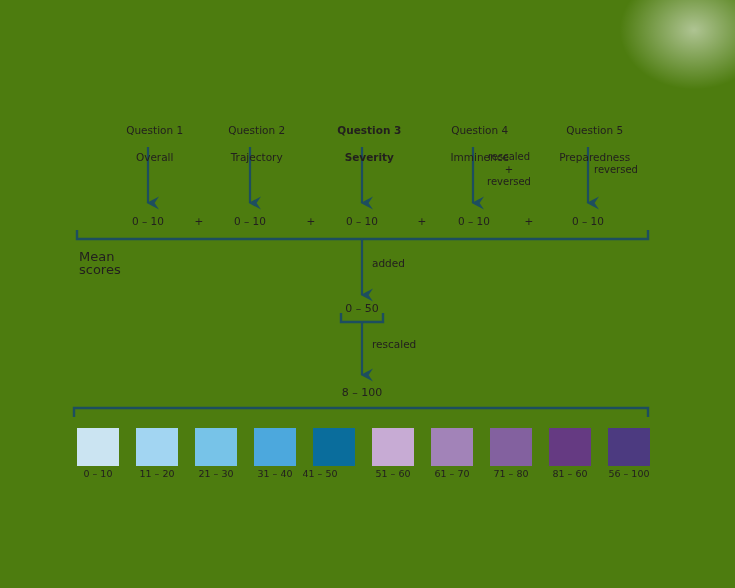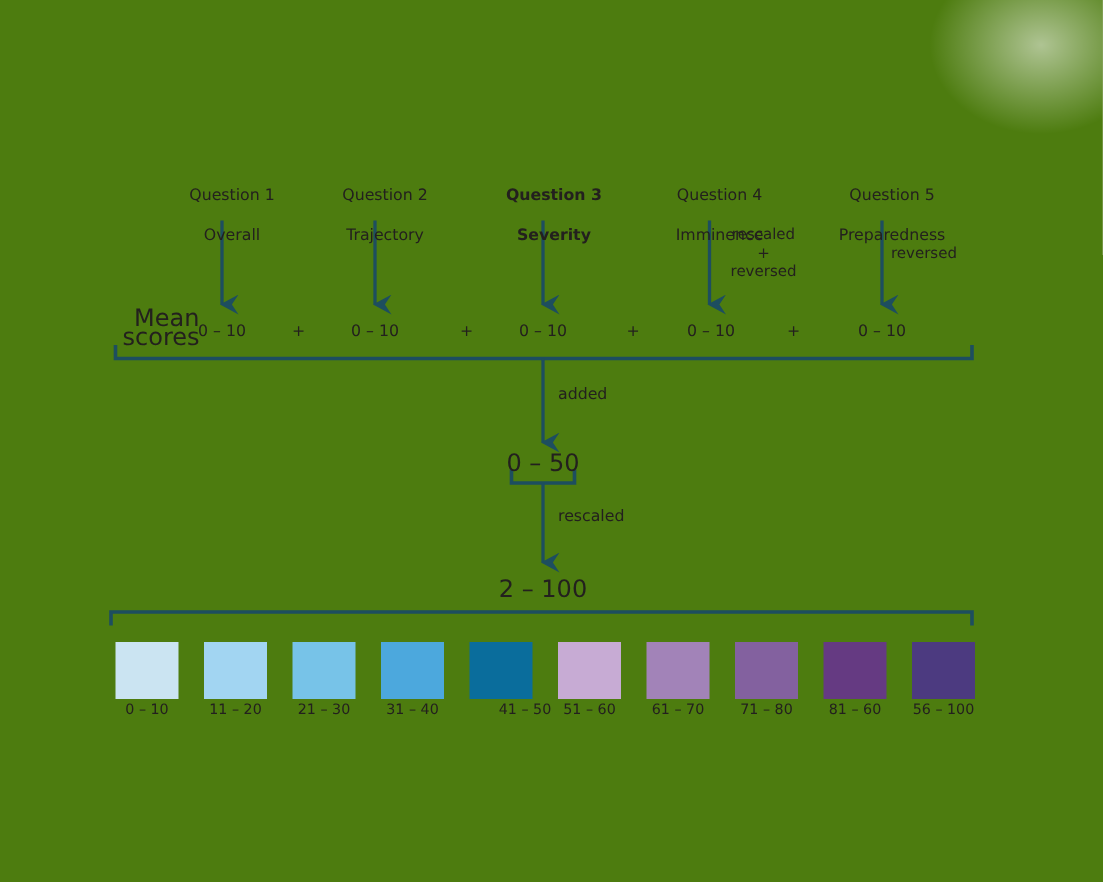--- a/index.html
+++ b/index.html
@@ -58,39 +58,40 @@
     width: 60px;
     color: #23201e;
   }
   .plus-lbl {
     font-size: 10.5px;
     text-align: center;
     width: 20px;
     color: #23201e;
   }
   .mean-lbl {
-    font-size: 16px;
+    font-size: 13px;
     line-height: 13px;
-    text-align: right;
+    text-align: left;
     color: #23201e;
     width: 54px;
+    margin-top: 45px;
   }
   .note-lbl {
     font-size: 10px;
     line-height: 12.5px;
     text-align: center;
     color: #23201e;
   }
   .step-lbl {
     font-size: 10.5px;
     color: #23201e;
     text-align: left;
   }
   .mid-range {
-    font-size: 16px;
+    font-size: 11px;
     color: #23201e;
     text-align: center;
     width: 80px;
   }
 
   .swatch {
     position: absolute;
     width: 42px;
     height: 38px;
   }
@@ -192,37 +193,37 @@
   <div class="lbl plus-lbl" style="left:519px; top:215px;">+</div>
 
   <div class="lbl range-lbl" style="left:558px; top:215px;">0 – 10</div>
 
   <div class="lbl step-lbl" style="left:372px; top:257px;">added</div>
 
   <div class="lbl mid-range" style="left:322px; top:302px;">0 – 50</div>
 
   <div class="lbl step-lbl" style="left:372px; top:338px;">rescaled</div>
 
-  <div class="lbl mid-range" style="left:322px; top:386px;">2 – 100</div>
+  <div class="lbl mid-range" style="left:322px; top:386px;">8 – 100</div>
 
   <div class="swatch" style="left: 77px; top: 428px; background: rgb(203, 228, 242);"></div>
   <div class="swatch" style="left: 136px; top: 428px; background: rgb(162, 213, 242);"></div>
   <div class="swatch" style="left: 195px; top: 428px; background: rgb(119, 195, 232);"></div>
   <div class="swatch" style="left: 254px; top: 428px; background: rgb(76, 168, 221);"></div>
   <div class="swatch" style="left: 313px; top: 428px; background: rgb(10, 109, 156);"></div>
   <div class="swatch" style="left: 372px; top: 428px; background: rgb(199, 171, 212);"></div>
   <div class="swatch" style="left: 431px; top: 428px; background: rgb(162, 131, 184);"></div>
   <div class="swatch" style="left: 490px; top: 428px; background: rgb(131, 97, 159);"></div>
   <div class="swatch" style="left: 549px; top: 428px; background: rgb(101, 58, 130);"></div>
   <div class="swatch" style="left: 608px; top: 428px; background: rgb(76, 58, 128);"></div>
 
   <div class="swatch-label" style="left:66px;  top:468px;">0 – 10</div>
   <div class="swatch-label" style="left:125px; top:468px;">11 – 20</div>
   <div class="swatch-label" style="left:184px; top:468px;">21 – 30</div>
   <div class="swatch-label" style="left:243px; top:468px;">31 – 40</div>
-  <div class="swatch-label" style="left:318px; top:468px;">41 – 50</div>
+  <div class="swatch-label" style="left:288px; top:468px;">41 – 50</div>
   <div class="swatch-label" style="left:361px; top:468px;">51 – 60</div>
   <div class="swatch-label" style="left:420px; top:468px;">61 – 70</div>
   <div class="swatch-label" style="left:479px; top:468px;">71 – 80</div>
   <div class="swatch-label" style="left:538px; top:468px;">81 – 60</div>
   <div class="swatch-label" style="left:597px; top:468px;">56 – 100</div>
 
 </div>
 
 </body></html>

